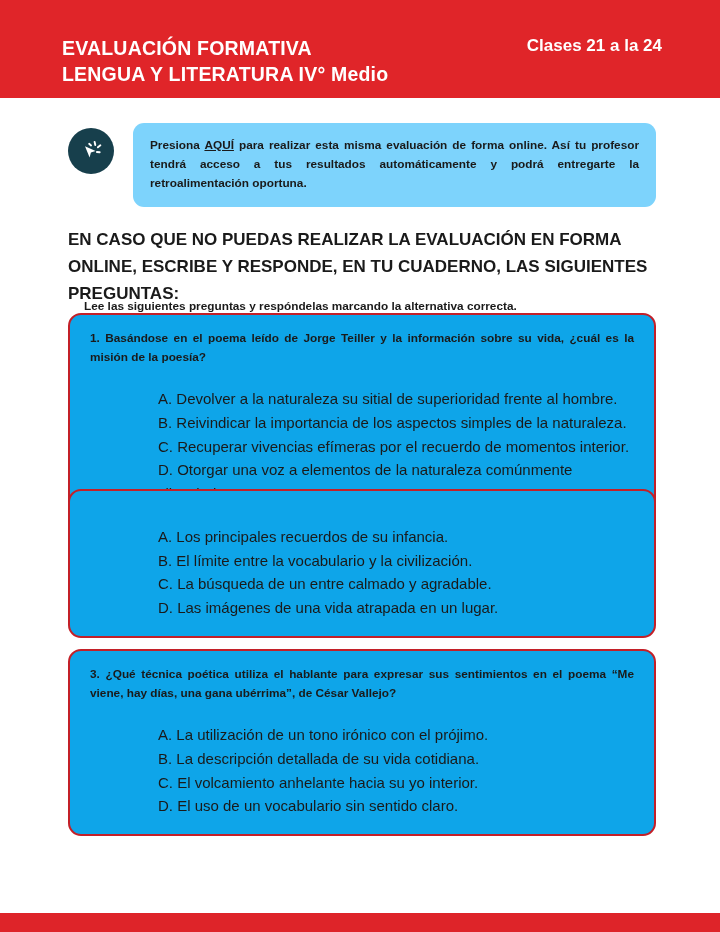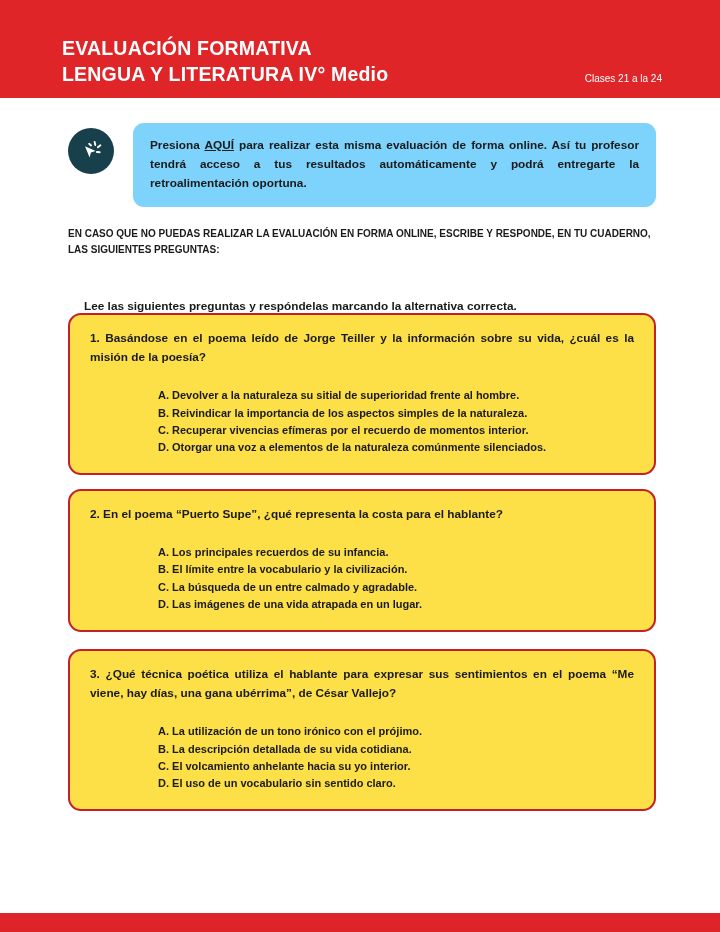--- a/index.html
+++ b/index.html
@@ -26,21 +26,21 @@
     background: #e02529;
   }
   .header-inner {
     position: absolute;
     left: 62px;
     right: 58px;
     top: 36px;
   }
   .header-title-block {
     display: flex;
-    align-items: flex-end;
+    align-items: flex-start;
     justify-content: space-between;
   }
   .header-titles {
     display: flex;
     flex-direction: column;
   }
   .header-line1 {
     color: #ffffff;
     font-size: 19.5px;
     font-weight: bold;
@@ -49,22 +49,22 @@
   }
   .header-line2 {
     color: #ffffff;
     font-size: 19.5px;
     font-weight: bold;
     letter-spacing: 0.2px;
     line-height: 1.32;
   }
   .header-classes {
     color: #ffffff;
-    font-size: 10px;
-    font-weight: normal;
+    font-size: 17px;
+    font-weight: bold;
     padding-bottom: 3px;
     white-space: nowrap;
   }
 
   
   .notice-row {
     position: absolute;
     left: 68px;
     top: 123px;
     width: 588px;
@@ -106,21 +106,21 @@
   }
 
   
   .instructions {
     position: absolute;
     left: 68px;
     top: 226px;
     width: 590px;
   }
   .instr-caps {
-    font-size: 10px;
+    font-size: 17px;
     font-weight: bold;
     line-height: 1.6;
     margin: 0;
     color: #1a1a1a;
   }
   .instr-lee {
     position: absolute;
     left: 68px;
     top: 281px;
     width: 600px;
@@ -132,21 +132,21 @@
   }
 
   
   .qbox {
     position: absolute;
     left: 68px;
     width: 588px;
     box-sizing: border-box;
     border: 2px solid #c32028;
     border-radius: 13px;
-    background: #fde047;
+    background: #0ea5e9;
     padding: 14px 20px 16px 20px;
   }
   #qbox-1 { top: 313px; }
   #qbox-2 { top: 489px; }
   #qbox-3 { top: 649px; }
 
   .qtext {
     font-size: 11.8px;
     font-weight: bold;
     line-height: 1.62;
@@ -156,22 +156,22 @@
   }
   .qtext.nojustify { text-align: left; }
   .options {
     margin: 0;
     padding: 0;
     list-style: none;
     margin-top: 20px;
     margin-left: 68px;
   }
   .options li {
-    font-size: 11px;
-    font-weight: bold;
+    font-size: 15px;
+    font-weight: normal;
     line-height: 1.58;
     color: #1a1a1a;
   }
 
   
   .footer-band {
     position: absolute;
     left: 0;
     bottom: 0;
     width: 720px;
@@ -220,21 +220,20 @@
   <p class="qtext">1. Basándose en el poema leído de Jorge Teiller y la información sobre su vida, ¿cuál es la misión de la poesía?</p>
   <ul class="options">
     <li>A. Devolver a la naturaleza su sitial de superioridad frente al hombre.</li>
     <li>B. Reivindicar la importancia de los aspectos simples de la naturaleza.</li>
     <li>C. Recuperar vivencias efímeras por el recuerdo de momentos interior.</li>
     <li>D. Otorgar una voz a elementos de la naturaleza comúnmente silenciados.</li>
   </ul>
 </div>
 
 <div class="qbox" id="qbox-2">
-  <p class="qtext nojustify">2. En el poema “Puerto Supe”, ¿qué representa la costa para el hablante?</p>
   <ul class="options">
     <li>A. Los principales recuerdos de su infancia.</li>
     <li>B. El límite entre la vocabulario y la civilización.</li>
     <li>C. La búsqueda de un entre calmado y agradable.</li>
     <li>D. Las imágenes de una vida atrapada en un lugar.</li>
   </ul>
 </div>
 
 <div class="qbox" id="qbox-3">
   <p class="qtext">3. ¿Qué técnica poética utiliza el hablante para expresar sus sentimientos en el poema “Me viene, hay días, una gana ubérrima”, de César Vallejo?</p>

